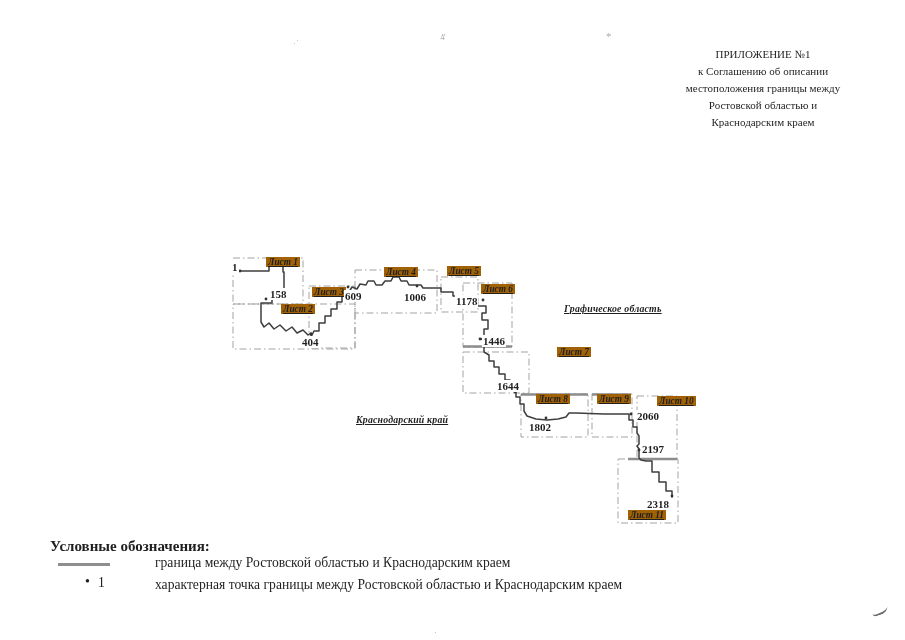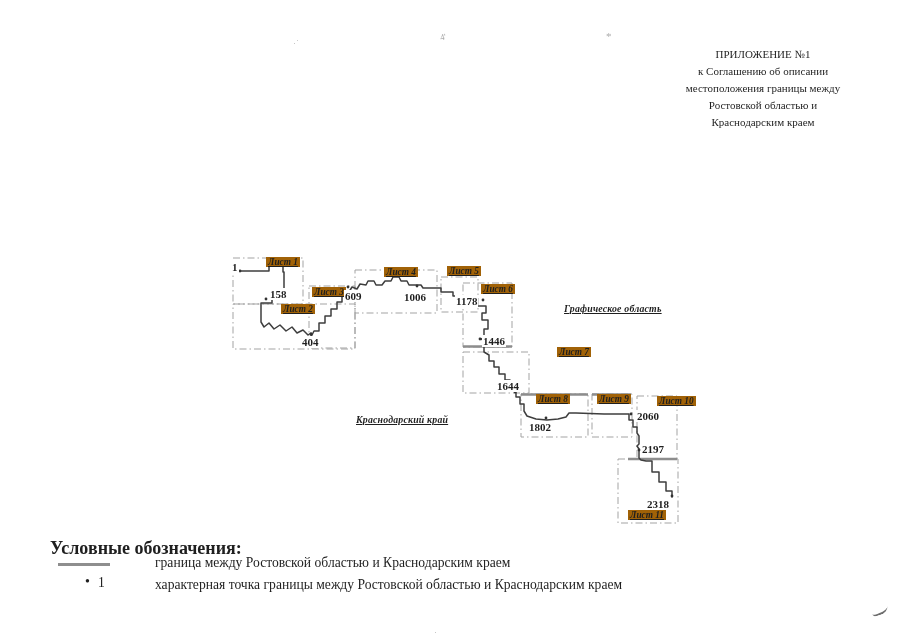--- a/index.html
+++ b/index.html
@@ -23,21 +23,21 @@
                 font-size:11px;line-height:17px;}
   .date-line{position:absolute;left:648px;top:133px;font-size:14.2px;white-space:nowrap;}
   .hand{font-style:italic;font-family:"DejaVu Serif",serif;font-size:15px;}
   .u{border-bottom:1px solid #2a2a2a;padding:0 3px;}
   .blank{display:inline-block;min-width:94px;border-bottom:1px solid #2a2a2a;text-align:center;
          line-height:13px;vertical-align:bottom;}
   
   .title-block{position:absolute;left:40px;right:15px;top:170px;text-align:center;
                font-weight:bold;font-size:14.6px;line-height:17.5px;letter-spacing:.1px;}
   
-  .legend-heading{position:absolute;left:50px;top:538px;font-weight:bold;font-size:18px;}
+  .legend-heading{position:absolute;left:50px;top:538px;font-weight:bold;font-size:15px;}
   .legend-line-symbol{position:absolute;left:58px;top:563px;width:52px;height:3px;background:#8e8e8e;}
   .legend-text{position:absolute;left:155px;font-size:13.6px;white-space:nowrap;}
   .legend-text.t1{top:555px;}
   .legend-text.t2{top:577px;}
   .legend-bullet{position:absolute;left:85px;top:574px;font-size:14px;}
   .legend-num{position:absolute;left:98px;top:575px;font-size:13.6px;}
   
   .artifact{position:absolute;color:#7d7d7d;font-size:9px;opacity:.65;white-space:nowrap;}
   .pen-mark{position:absolute;left:871px;top:604px;width:17px;height:9px;
             border-bottom:2px solid #4a4a4a;border-radius:0 0 60% 30%;transform:rotate(-18deg);opacity:.8;}

